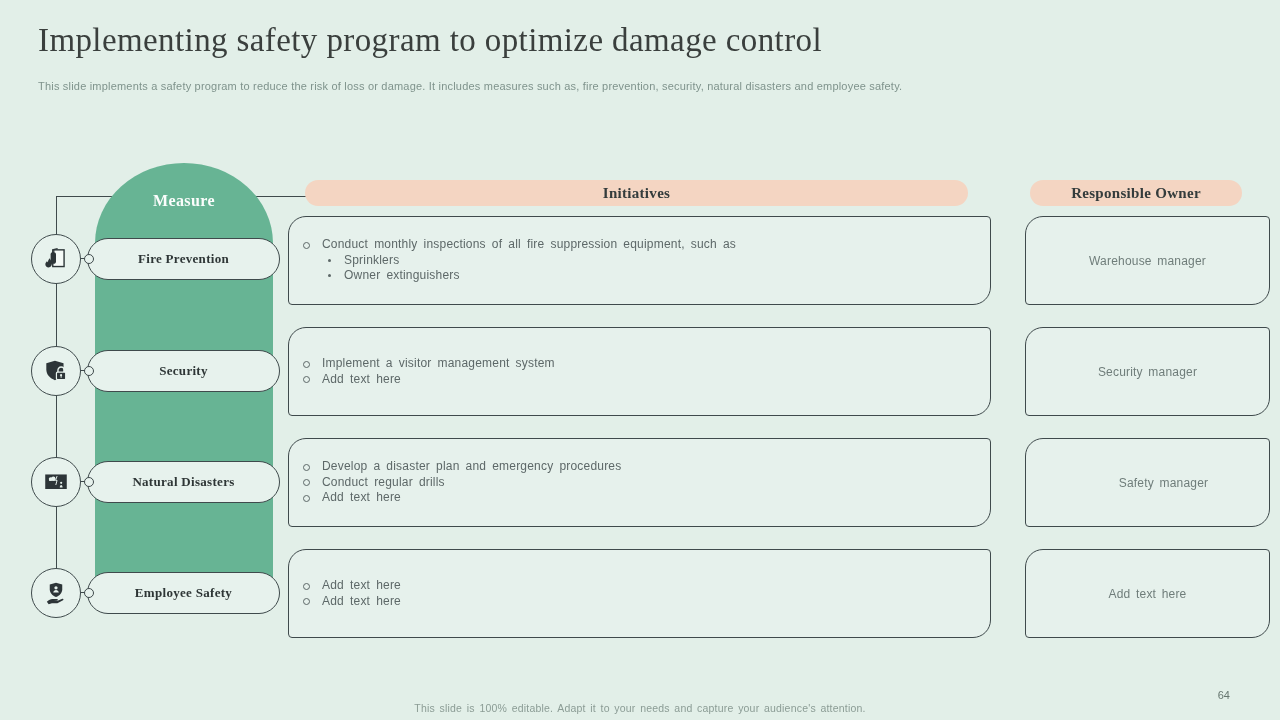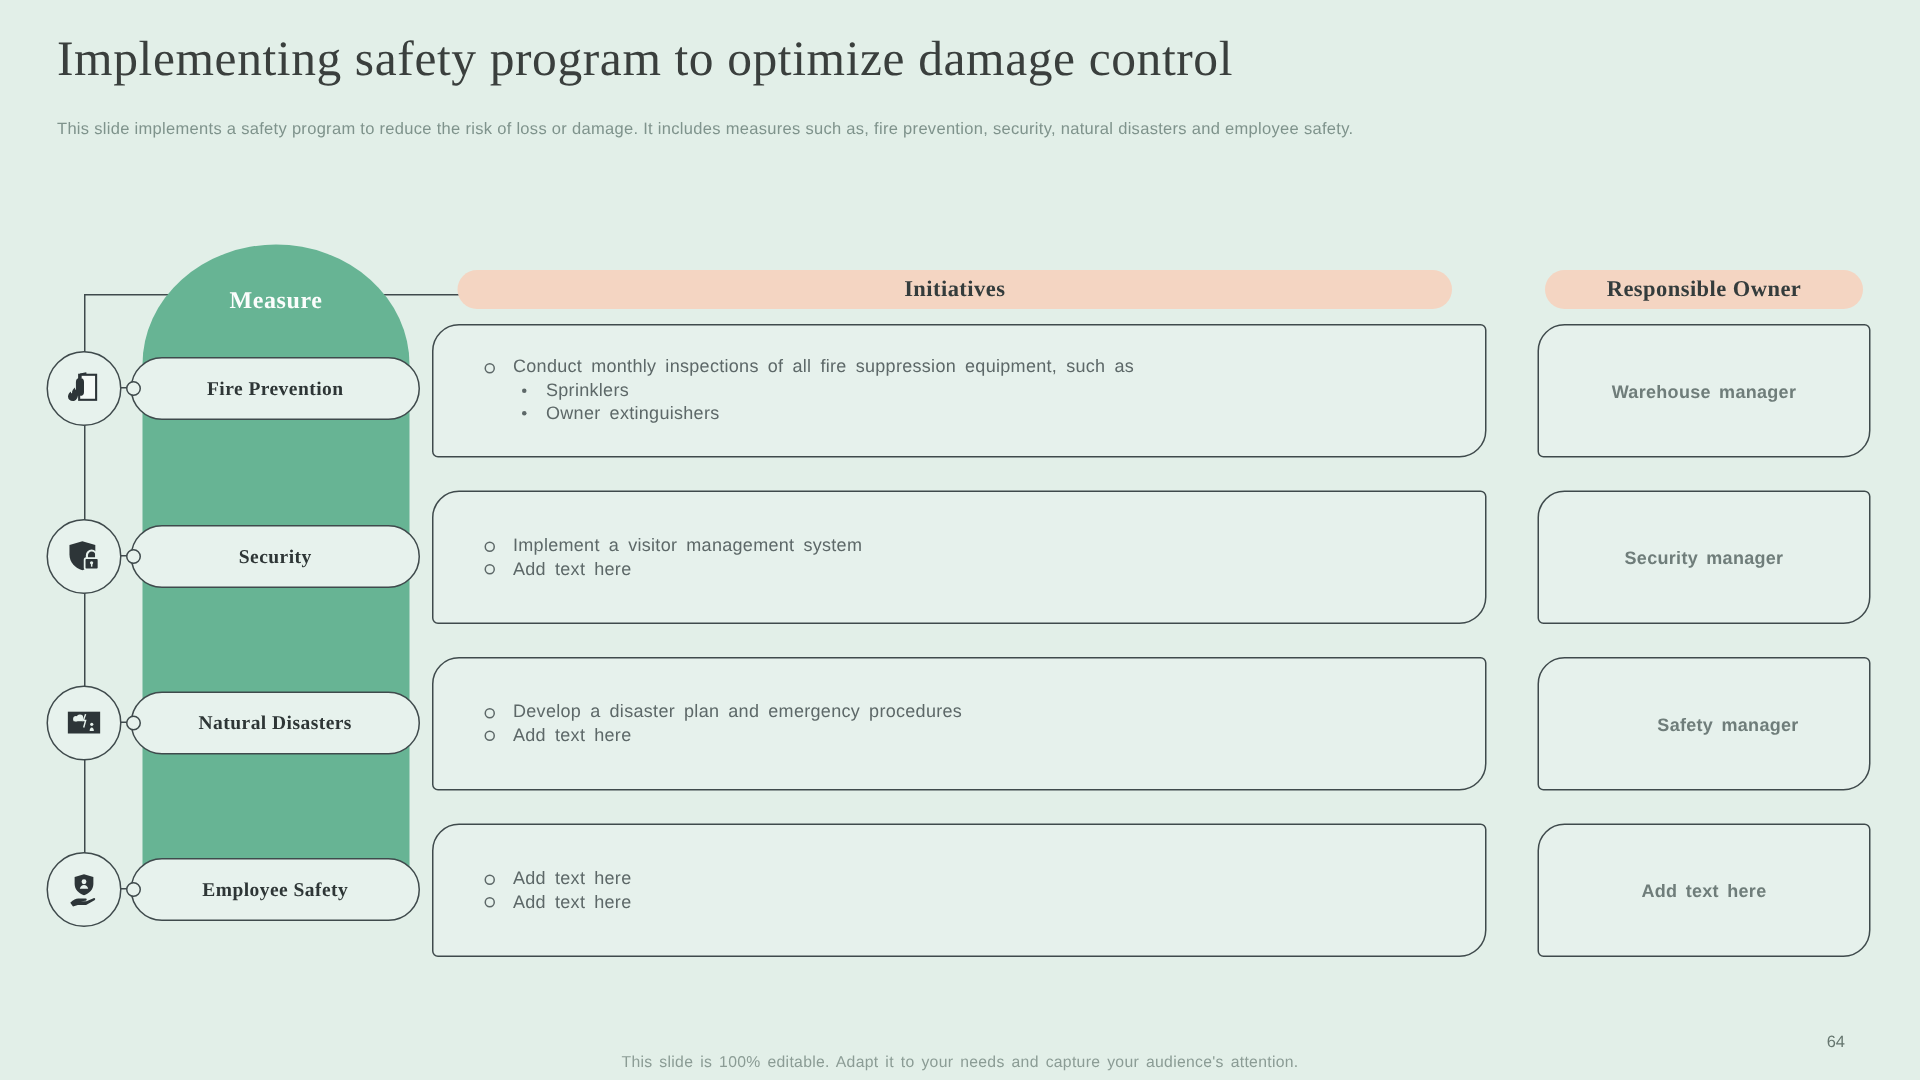--- a/index.html
+++ b/index.html
@@ -67,29 +67,29 @@
   }
   .init-header{left:305px;top:180px;width:663px;}
   .owner-header{left:1030px;top:180px;width:212px;}
 
   
   .init-box{
     left:288px;width:703px;height:89px;box-sizing:border-box;
     background:#e6f1ec;border:1.2px solid #3f4a4c;
     border-radius:18px 4px 18px 4px;
     display:flex;flex-direction:column;justify-content:center;
-    padding-left:34px;z-index:1;
+    padding-left:14px;z-index:1;
   }
   .owner-box{
-    left:1025px;width:222px;height:89px;box-sizing:border-box;
+    left:1025px;width:245px;height:89px;box-sizing:border-box;
     background:#e6f1ec;border:1.2px solid #3f4a4c;
     border-radius:18px 4px 18px 4px;
     display:flex;align-items:center;justify-content:center;
     text-align:center;font-size:12px;color:#6f7d7a;
-    letter-spacing:.2px;word-spacing:2px;z-index:1;font-weight:bold;
+    letter-spacing:.2px;word-spacing:2px;z-index:1;
   }
   .bullet{display:flex;align-items:flex-start;line-height:15.5px;}
   .bullet .txt{font-size:12px;color:#5d6868;letter-spacing:.2px;word-spacing:2.5px;}
   .b1 .marker{
     flex:0 0 auto;width:5px;height:5px;border:1px solid #5d6868;
     border-radius:50%;margin:4.5px 12px 0 0;
   }
   .b2{padding-left:25px;}
   .b2 .marker{
     flex:0 0 auto;width:3px;height:3px;background:#5d6868;
@@ -183,20 +183,24 @@
 <div class="abs stub" style="top:481px;"></div>
 <div class="abs node" style="top:477px;"></div>
 <div class="abs pill" style="top:461px;text-align:center;">Natural Disasters</div>
 <div class="abs init-box" style="top:438px;">
   <div class="bullet b1">
       <span class="marker"></span>
       <span class="txt">Develop a disaster plan and emergency procedures</span>
     </div>
   <div class="bullet b1">
       <span class="marker"></span>
+      <span class="txt">Conduct regular drills</span>
+    </div>
+  <div class="bullet b1">
+      <span class="marker"></span>
       <span class="txt">Add text here</span>
     </div>
 </div>
 <div class="abs owner-box" style="top:438px;padding-left:32px;">Safety manager</div>
 
 <div class="abs icon-circle" style="top:568px;">
   <svg width="28" height="28" viewBox="0 0 26 26">
     <path d="M13 3.5l5.8 1.7v4.3c0 3.5-2.5 6-5.8 7.1-3.3-1.1-5.8-3.6-5.8-7.1V5.2z" fill="#2d3538"></path>
     <circle cx="13" cy="8.2" r="1.5" fill="#e7f2ed"></circle>
     <path d="M10.4 12.6c.3-1.5 1.3-2.4 2.6-2.4s2.3.9 2.6 2.4z" fill="#e7f2ed"></path>

